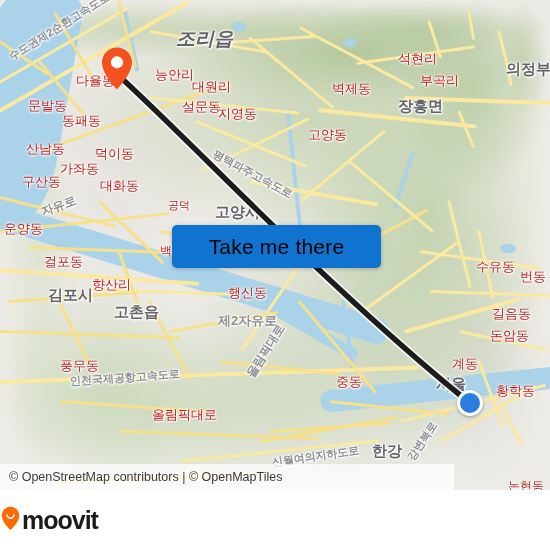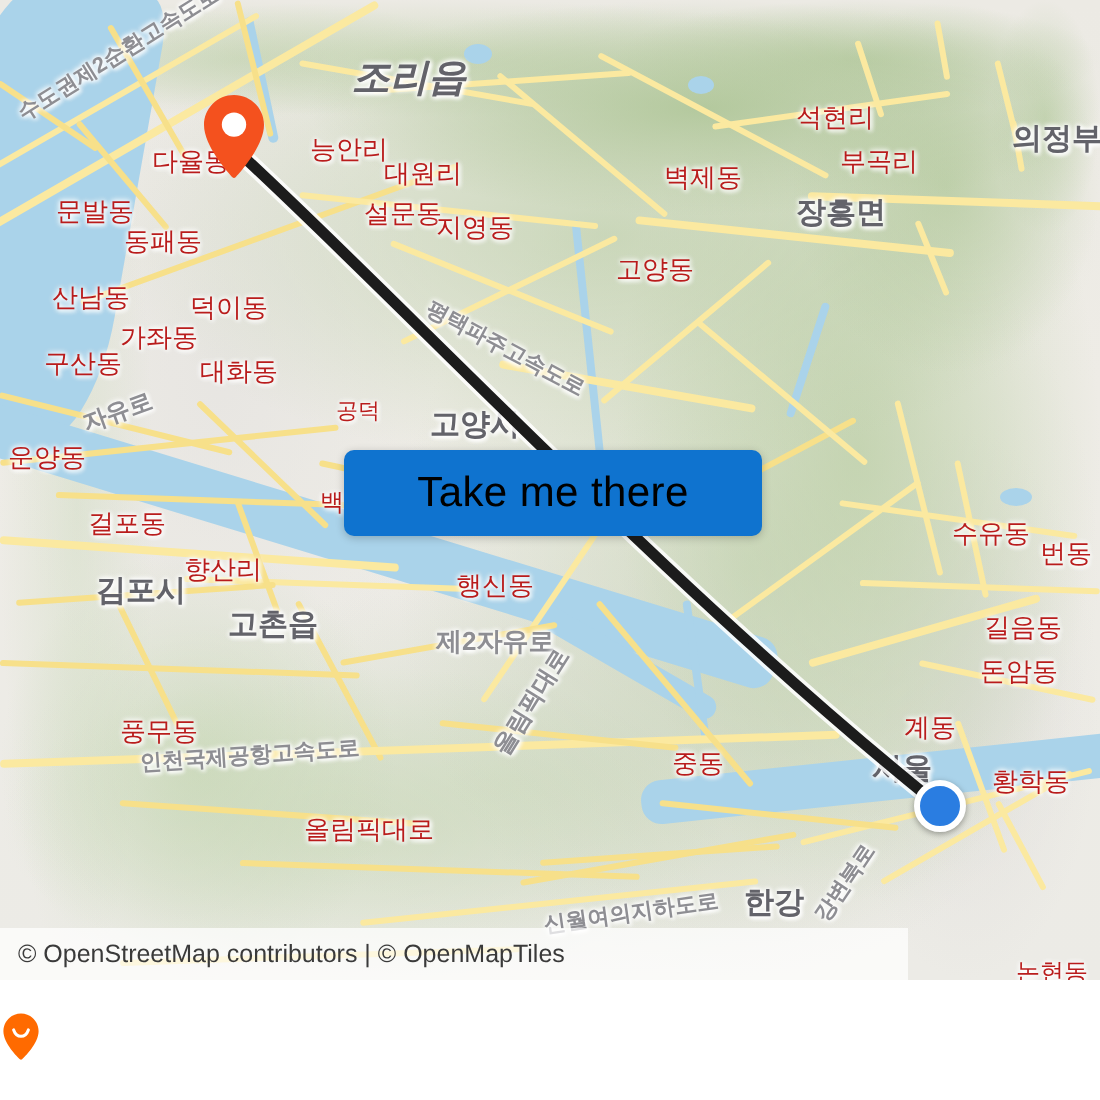--- a/index.html
+++ b/index.html
@@ -239,16 +239,17 @@
   </div>
 
   <div class="footer">
     <div class="brand">
       <span style="display:inline-block;">
         <svg viewBox="0 0 26 30" width="21" height="24">
           <path d="M13 1C6.9 1 2 5.9 2 12c0 7.6 9.1 16.4 10.3 17.5.4.4 1 .4 1.4 0C14.9 28.4 24 19.6 24 12 24 5.9 19.1 1 13 1z" fill="#ff6a00"></path>
           <path d="M8.4 11.2c.9 2.6 2.6 4 4.6 4s3.7-1.4 4.6-4" stroke="#ffffff" stroke-width="1.9" fill="none" stroke-linecap="round"></path>
         </svg>
       </span>
+      <span class="brand-word">moovit</span>
     </div>
   </div>
 
 </div>
 
 </body></html>

